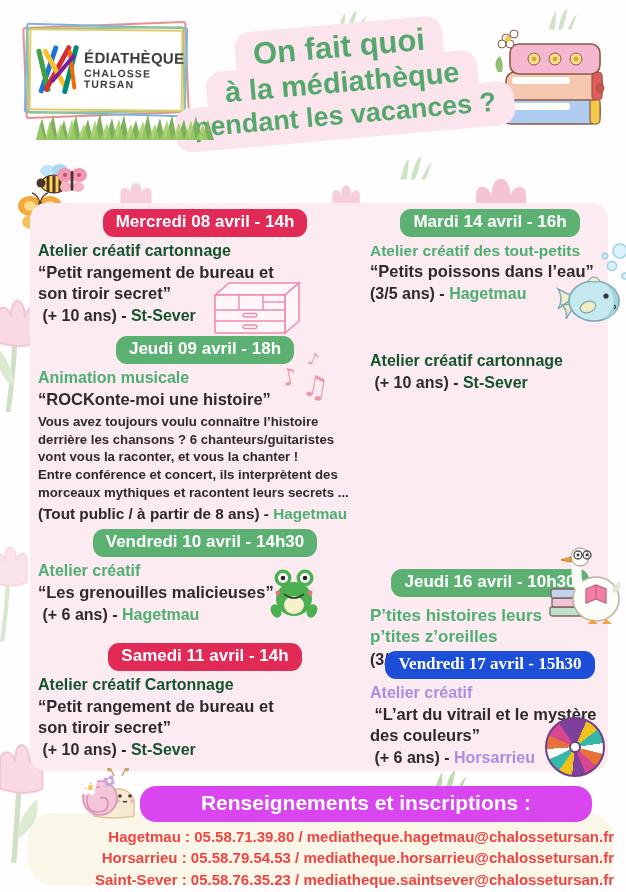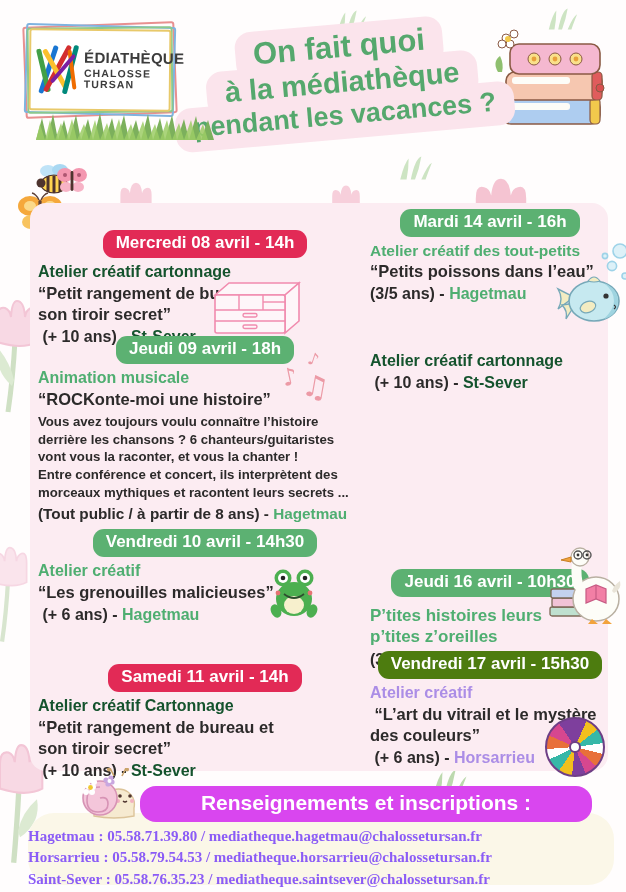--- a/index.html
+++ b/index.html
@@ -1,20 +1,20 @@
 <!DOCTYPE html>
 <html><head>
 <meta charset="utf-8">
 <style>
   html,body{margin:0;padding:0;background:#ffffff;}
   .poster{position:relative;width:626px;height:892px;background:#fffdfd;overflow:hidden;
           font-family:"Liberation Sans",sans-serif;}
 
   
-  .logo{position:absolute;left:24px;top:24px;width:152px;height:92px;}
+  .logo{position:absolute;left:24px;top:24px;width:164px;height:92px;}
   .lf{position:absolute;border-radius:3px;}
   .lf1{inset:0;border:2px solid #e89090;transform:rotate(-2.2deg);}
   .lf2{inset:1px;border:2px solid #7fb3e0;transform:rotate(1.6deg);}
   .lf3{inset:3px;border:2px solid #8cc98c;transform:rotate(-0.6deg);}
   .lf4{inset:5px;border:2px solid #e8c96a;transform:rotate(0.6deg);background:#fff;}
   .logo-content{position:absolute;inset:7px;display:flex;align-items:center;background:#fff;}
   .msticks{position:relative;width:46px;height:58px;flex:0 0 46px;}
   .stick{position:absolute;border-radius:2px;}
   .logo-text{display:flex;flex-direction:column;line-height:1.05;}
   .logo-name{font-size:15px;font-weight:600;color:#3c3c3c;letter-spacing:.3px;}
@@ -34,23 +34,23 @@
 
   
   .panel{position:absolute;left:30px;top:203px;width:578px;height:568px;background:#fcecf2;border-radius:16px;}
 
   .event{position:absolute;}
   .ev-left{left:8px;width:334px;}
   .ev-right{left:340px;width:240px;}
   .badge-wrap{text-align:center;margin-bottom:4px;}
   .badge{display:inline-block;color:#fff;font-weight:700;font-size:17px;
          padding:3px 13px 5px;border-radius:11px;white-space:pre;}
-  .bg-crimson{background:#e22a56;margin-top:21px;}
+  .bg-crimson{background:#e22a56;}
   .bg-green{background:#5cb172;}
-  .bg-purple{background:#4d7c0f;}
+  .bg-purple{background:#1d4ed8;font-family:Liberation Serif, serif;}
   .category{font-weight:700;font-size:16px;line-height:1.25;white-space:pre;margin:2px 0 1px;}
   .c-crimson{color:#14532d;}
   .c-green{color:#4fae71;}
   .c-purple{color:#ab8de6;}
   .etitle{font-weight:700;font-size:16.5px;color:#2c2a2a;white-space:pre;line-height:1.28;}
   .ebody{font-weight:700;font-size:13.2px;color:#2c2a2a;white-space:pre;line-height:1.34;margin-top:3px;}
   .age{font-weight:700;font-size:16px;color:#2c2a2a;margin-top:3px;white-space:pre;}
   .age-small{font-size:15.3px;}
 
   
@@ -64,21 +64,21 @@
 
   .music-notes{position:absolute;left:252px;top:148px;width:60px;height:60px;color:#ec9aa6;
     font-family:"DejaVu Sans",sans-serif;font-weight:700;}
   .note{position:absolute;}
   .n1{left:0;top:12px;font-size:24px;transform:rotate(-12deg);}
   .n2{left:20px;top:18px;font-size:30px;transform:rotate(10deg);}
   .n3{left:26px;top:-2px;font-size:17px;transform:rotate(18deg);}
 
   
   .contacts-panel{position:absolute;left:28px;top:813px;width:586px;height:72px;background:#fbf7e8;border-radius:26px;}
-  .contacts{padding:13px 0 0;text-align:left;font-weight:700;font-size:15px;color:#8b5cf6;line-height:1.42;font-family:Liberation Serif, serif;}
+  .contacts{padding:13px 0 0;text-align:right;font-weight:700;font-size:15px;color:#ef4444;line-height:1.42;}
   .info-banner{position:absolute;left:140px;top:786px;width:452px;box-sizing:border-box;text-align:center;
     background:#d946ef;color:#fff;font-weight:700;font-size:21px;padding:5px 10px 7px;border-radius:16px;}
 </style>
 </head>
 <body>
 
 <div class="poster">
 
   <svg class="deco" style="left:116px;top:181px;" width="40" height="26" viewBox="0 0 40 30">
       <path fill="#f7cfdb" d="M2 30 L2 16 Q2 6 8 8 Q12 9 13 14 Q14 2 20 2 Q26 2 27 14 Q28 9 32 8 Q38 6 38 16 L38 30 Z"></path>

